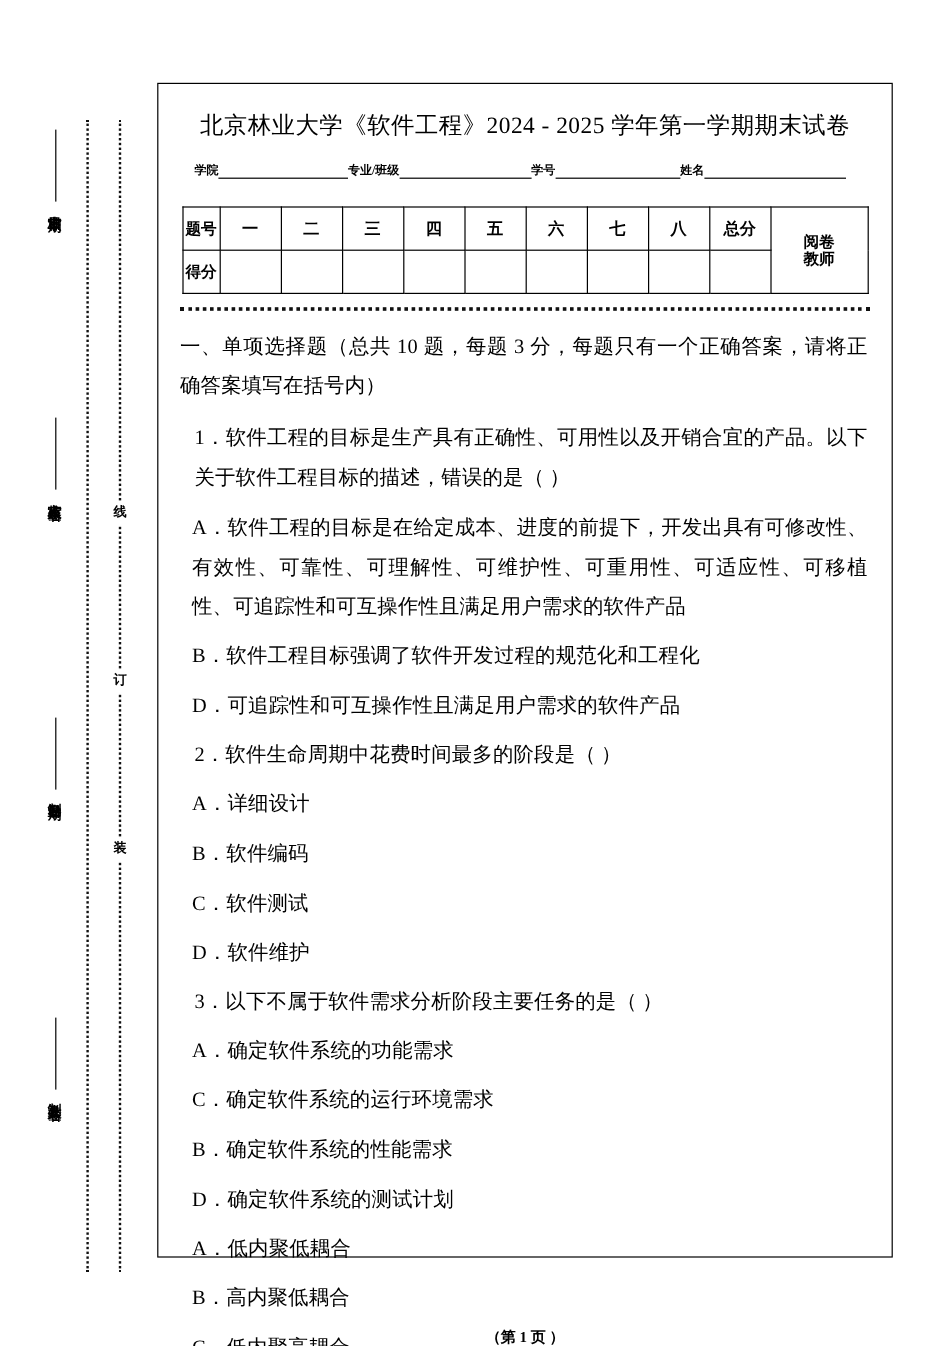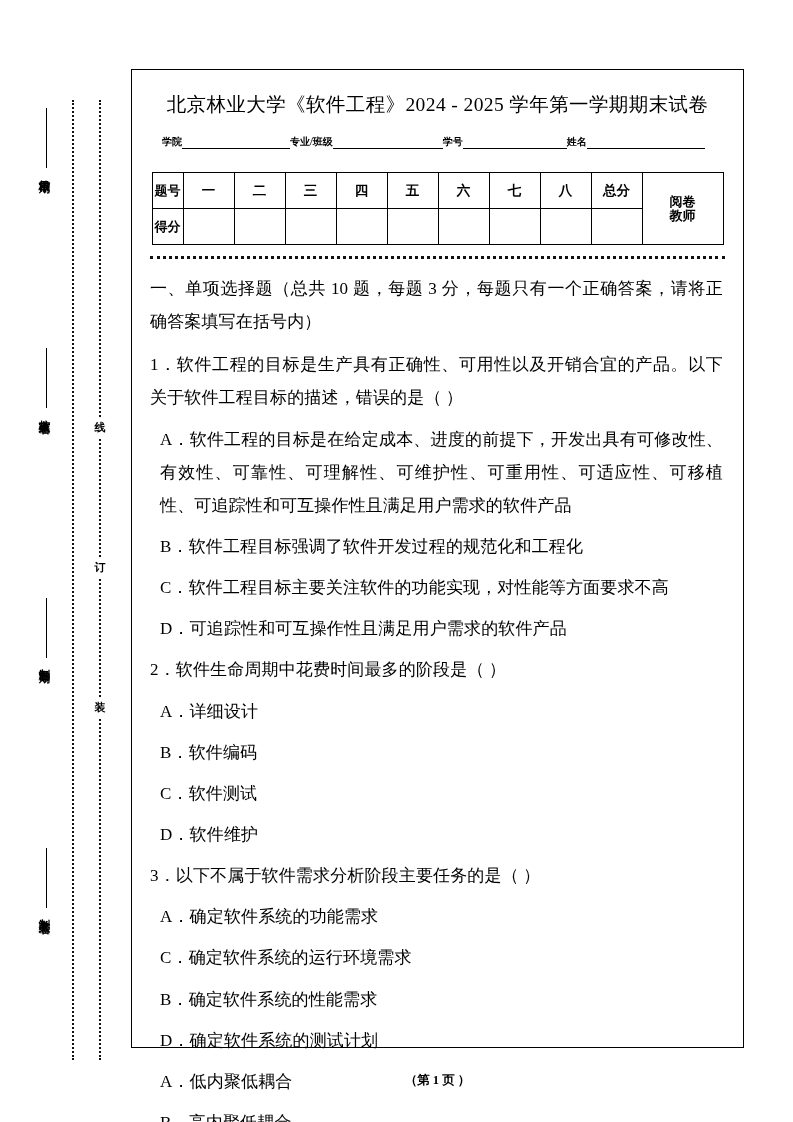--- a/index.html
+++ b/index.html
@@ -148,28 +148,28 @@
   .body {
     margin: 13px 20px 0 18px;
     font-family: "Liberation Serif", "DejaVu Serif", serif;
     font-size: 17px;
     line-height: 1.95;
     font-weight: normal;
     letter-spacing: 0.15px;
     text-align: justify;
   }
   .sec-head { margin: 0 0 10px 0; }
-  .qtext    { margin: 0 0 8px 0; }
+  .qtext    { margin: 0 0 8px 12px; }
   .opt      { margin: 0 0 8px 10px; }
 
   
   .footer {
     position: absolute;
     left: 131px;
-    top: 1072px;
+    top: 1106px;
     width: 613px;
     text-align: center;
     font-size: 12.5px;
     font-weight: bold;
     font-family: "Liberation Serif", "DejaVu Serif", serif;
   }
 </style>
 </head>
 <body>
 
@@ -250,21 +250,20 @@
 
   <div class="dotrule"></div>
 
   <div class="body">
 
     <p class="sec-head">一、单项选择题（总共 10 题，每题 3 分，每题只有一个正确答案，请将正确答案填写在括号内）</p>
 
     <p class="qtext">1．软件工程的目标是生产具有正确性、可用性以及开销合宜的产品。以下关于软件工程目标的描述，错误的是（  ）</p>
     <p class="opt">A．软件工程的目标是在给定成本、进度的前提下，开发出具有可修改性、有效性、可靠性、可理解性、可维护性、可重用性、可适应性、可移植性、可追踪性和可互操作性且满足用户需求的软件产品</p>
     <p class="opt">B．软件工程目标强调了软件开发过程的规范化和工程化</p>
-    <p class="opt">C．软件工程目标主要关注软件的功能实现，对性能等方面要求不高</p>
     <p class="opt">D．可追踪性和可互操作性且满足用户需求的软件产品</p>
 
     <p class="qtext">2．软件生命周期中花费时间最多的阶段是（  ）</p>
     <p class="opt">A．详细设计</p>
     <p class="opt">B．软件编码</p>
     <p class="opt">C．软件测试</p>
     <p class="opt">D．软件维护</p>
 
     <p class="qtext">3．以下不属于软件需求分析阶段主要任务的是（  ）</p>
     <p class="opt">A．确定软件系统的功能需求</p>

